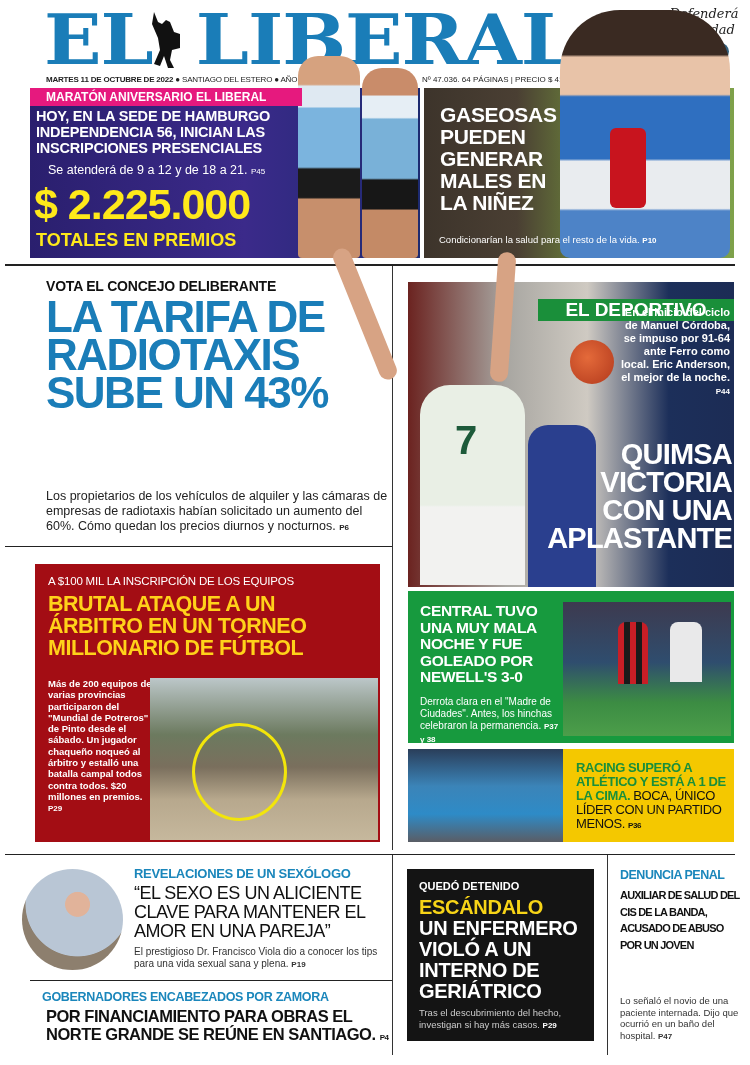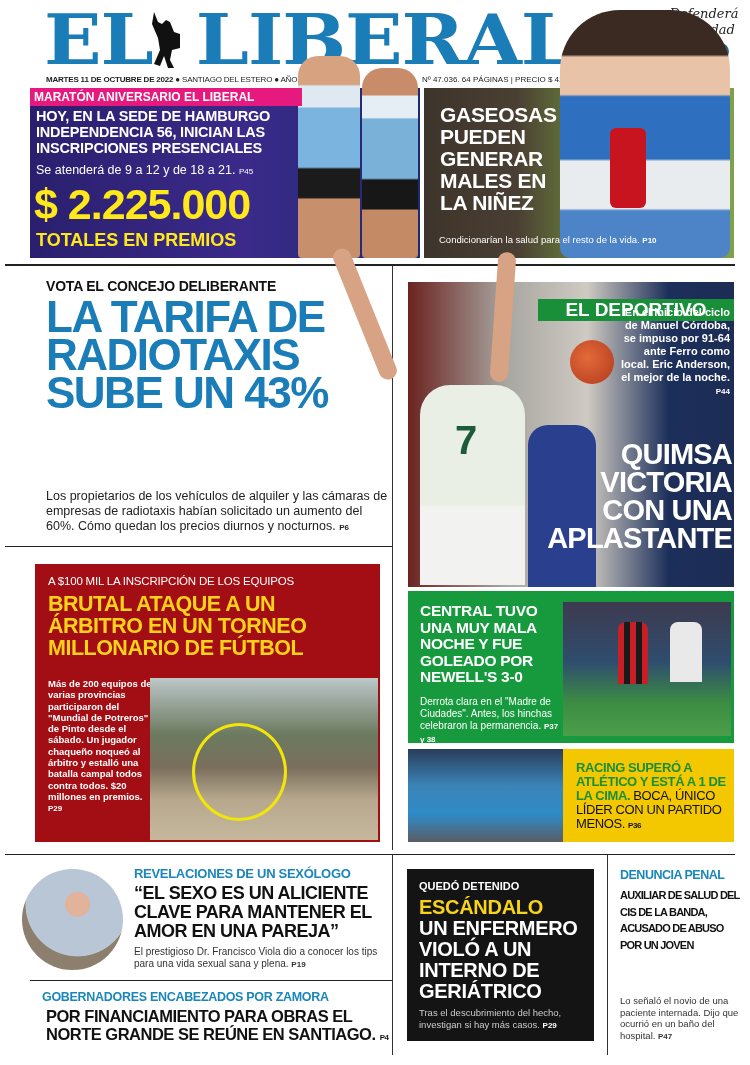--- a/index.html
+++ b/index.html
@@ -14,23 +14,23 @@
   .dateline .light { font-weight: normal; }
   .issueline { left: 422px; top: 75px; font-size: 8px; color: #222; }
   .motto { left: 664px; top: 6px; width: 80px; text-align: center; font-family: "DejaVu Serif", serif; font-style: italic; font-size: 13px; line-height: 16px; color: #222; }
   .social { left: 670px; top: 43px; display: flex; gap: 4px; }
   .social span { width: 17px; height: 17px; border-radius: 50%; background: #2a6aa8; color: #fff; font-size: 10px; font-weight: bold; display: flex; align-items: center; justify-content: center; }
   .social span.ig { background: #35627f; }
   .social-handle { left: 672px; top: 63px; font-size: 9px; color: #8a8a8a; }
 
   
   .maraton { left: 30px; top: 88px; width: 390px; height: 170px; background: linear-gradient(90deg, #2a1f6e 0%, #3b2a8a 55%, #1c2a70 100%); }
-  .maraton-tag { left: 30px; top: 88px; width: 272px; height: 18px; background: #e6197e; color: #fff; font-size: 12px; font-weight: bold; padding-left: 4px; line-height: 18px; }
+  .maraton-tag { left: 30px; top: 88px; width: 272px; height: 18px; background: #e6197e; color: #fff; font-size: 12px; font-weight: bold; padding-left: 16px; line-height: 18px; }
   .maraton-head { left: 36px; top: 108px; width: 270px; color: #fff; font-size: 14.5px; font-weight: 900; line-height: 16px; letter-spacing: -0.2px; }
-  .maraton-sub { left: 36px; top: 163px; color: #fff; font-size: 12.5px; line-height: 15px; }
+  .maraton-sub { left: 48px; top: 163px; color: #fff; font-size: 12.5px; line-height: 15px; }
   .maraton-sub small { font-size: 8px; }
   .maraton-amount { left: 34px; top: 180px; color: #ffe91a; font-size: 43px; font-weight: 900; line-height: 48px; letter-spacing: -1px; }
   .maraton-prize { left: 36px; top: 229px; color: #ffe91a; font-size: 18px; font-weight: 900; line-height: 22px; }
   .runner { border-radius: 20px 20px 4px 4px; }
 
   
   .gaseosas { left: 424px; top: 88px; width: 310px; height: 170px; background: linear-gradient(90deg, #3d342b 0%, #4a3f33 30%, #6f8a3c 55%, #7ea14a 100%); }
   .gaseosas-head { left: 440px; top: 104px; color: #fff; font-size: 21px; font-weight: 900; line-height: 22px; letter-spacing: -0.3px; }
   .gaseosas-sub { left: 439px; top: 234px; color: #fff; font-size: 9.5px; line-height: 11px; }
 
@@ -66,21 +66,21 @@
   .brutal { left: 35px; top: 564px; width: 345px; height: 278px; background: #a30d14; }
   .brutal-kicker { left: 48px; top: 575px; color: #fff; font-size: 11.5px; letter-spacing: -0.2px; }
   .brutal-head { left: 48px; top: 593px; width: 330px; color: #ffd21a; font-size: 21.5px; font-weight: 700; line-height: 22px; letter-spacing: -0.5px; }
   .brutal-body { left: 48px; top: 678px; width: 104px; color: #fff; font-size: 9.5px; font-weight: bold; line-height: 11.3px; }
   .brutal-photo { left: 150px; top: 678px; width: 228px; height: 162px; background: linear-gradient(180deg, #bcc7c9 0%, #6c7a5f 35%, #7a6f5d 55%, #b7a88d 75%, #c6b89d 100%); }
   .yellow-circle { left: 192px; top: 723px; width: 95px; height: 98px; border: 3px solid #f2e50a; border-radius: 50%; }
 
   
   .avatar { left: 22px; top: 869px; width: 101px; height: 101px; border-radius: 50%; background: radial-gradient(circle at 55% 35%, #e1b39a 0 14%, #b9c6d5 15% 60%, #8d7f6e 61%); }
   .sex-kicker { left: 134px; top: 866px; font-size: 13px; font-weight: 900; color: #1a86bb; letter-spacing: -0.3px; }
-  .sex-head { left: 134px; top: 884px; width: 260px; font-size: 18px; font-weight: 700; line-height: 19px; color: #111; letter-spacing: -0.5px; }
+  .sex-head { left: 134px; top: 884px; width: 260px; font-size: 18px; font-weight: 400; line-height: 19px; color: #111; letter-spacing: -0.5px; }
   .sex-body { left: 134px; top: 946px; width: 260px; font-size: 10px; line-height: 12px; color: #333; }
 
   .gob-kicker { left: 42px; top: 990px; font-size: 12.5px; font-weight: 900; color: #1a86bb; letter-spacing: -0.3px; }
   .gob-head { left: 46px; top: 1007px; width: 345px; font-size: 16.5px; font-weight: 900; line-height: 18px; color: #111; letter-spacing: -0.5px; }
 
   
   .escandalo { left: 407px; top: 869px; width: 187px; height: 172px; background: #141414; }
   .esc-kicker { left: 419px; top: 880px; color: #fff; font-size: 11px; font-weight: bold; }
   .esc-yellow { left: 419px; top: 897px; color: #f7d417; font-size: 20px; font-weight: 900; line-height: 21px; letter-spacing: -0.3px; }
   .esc-head { left: 419px; top: 918px; width: 175px; color: #fff; font-size: 20px; font-weight: 900; line-height: 21px; letter-spacing: -0.3px; }

